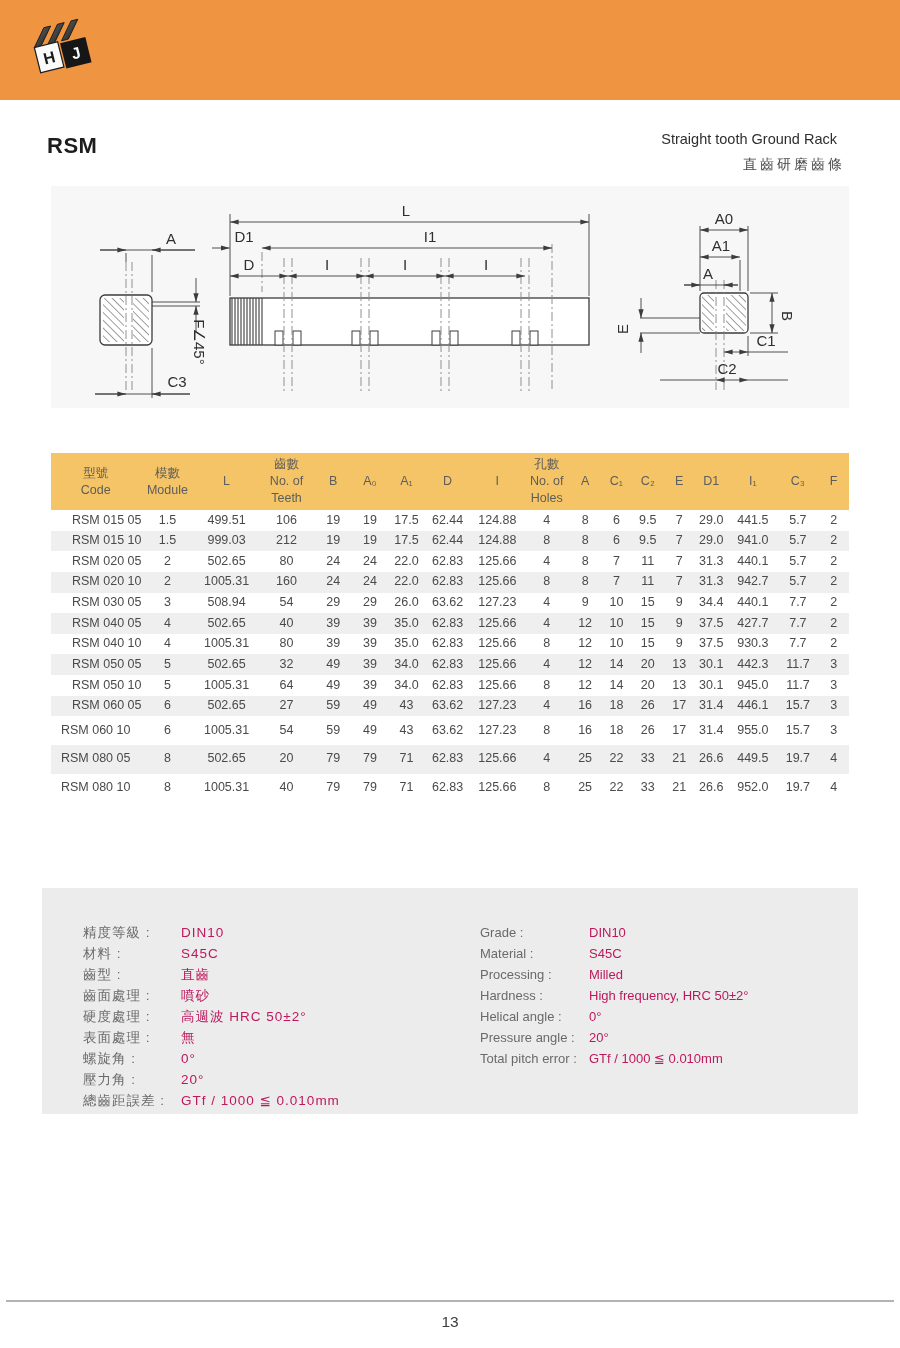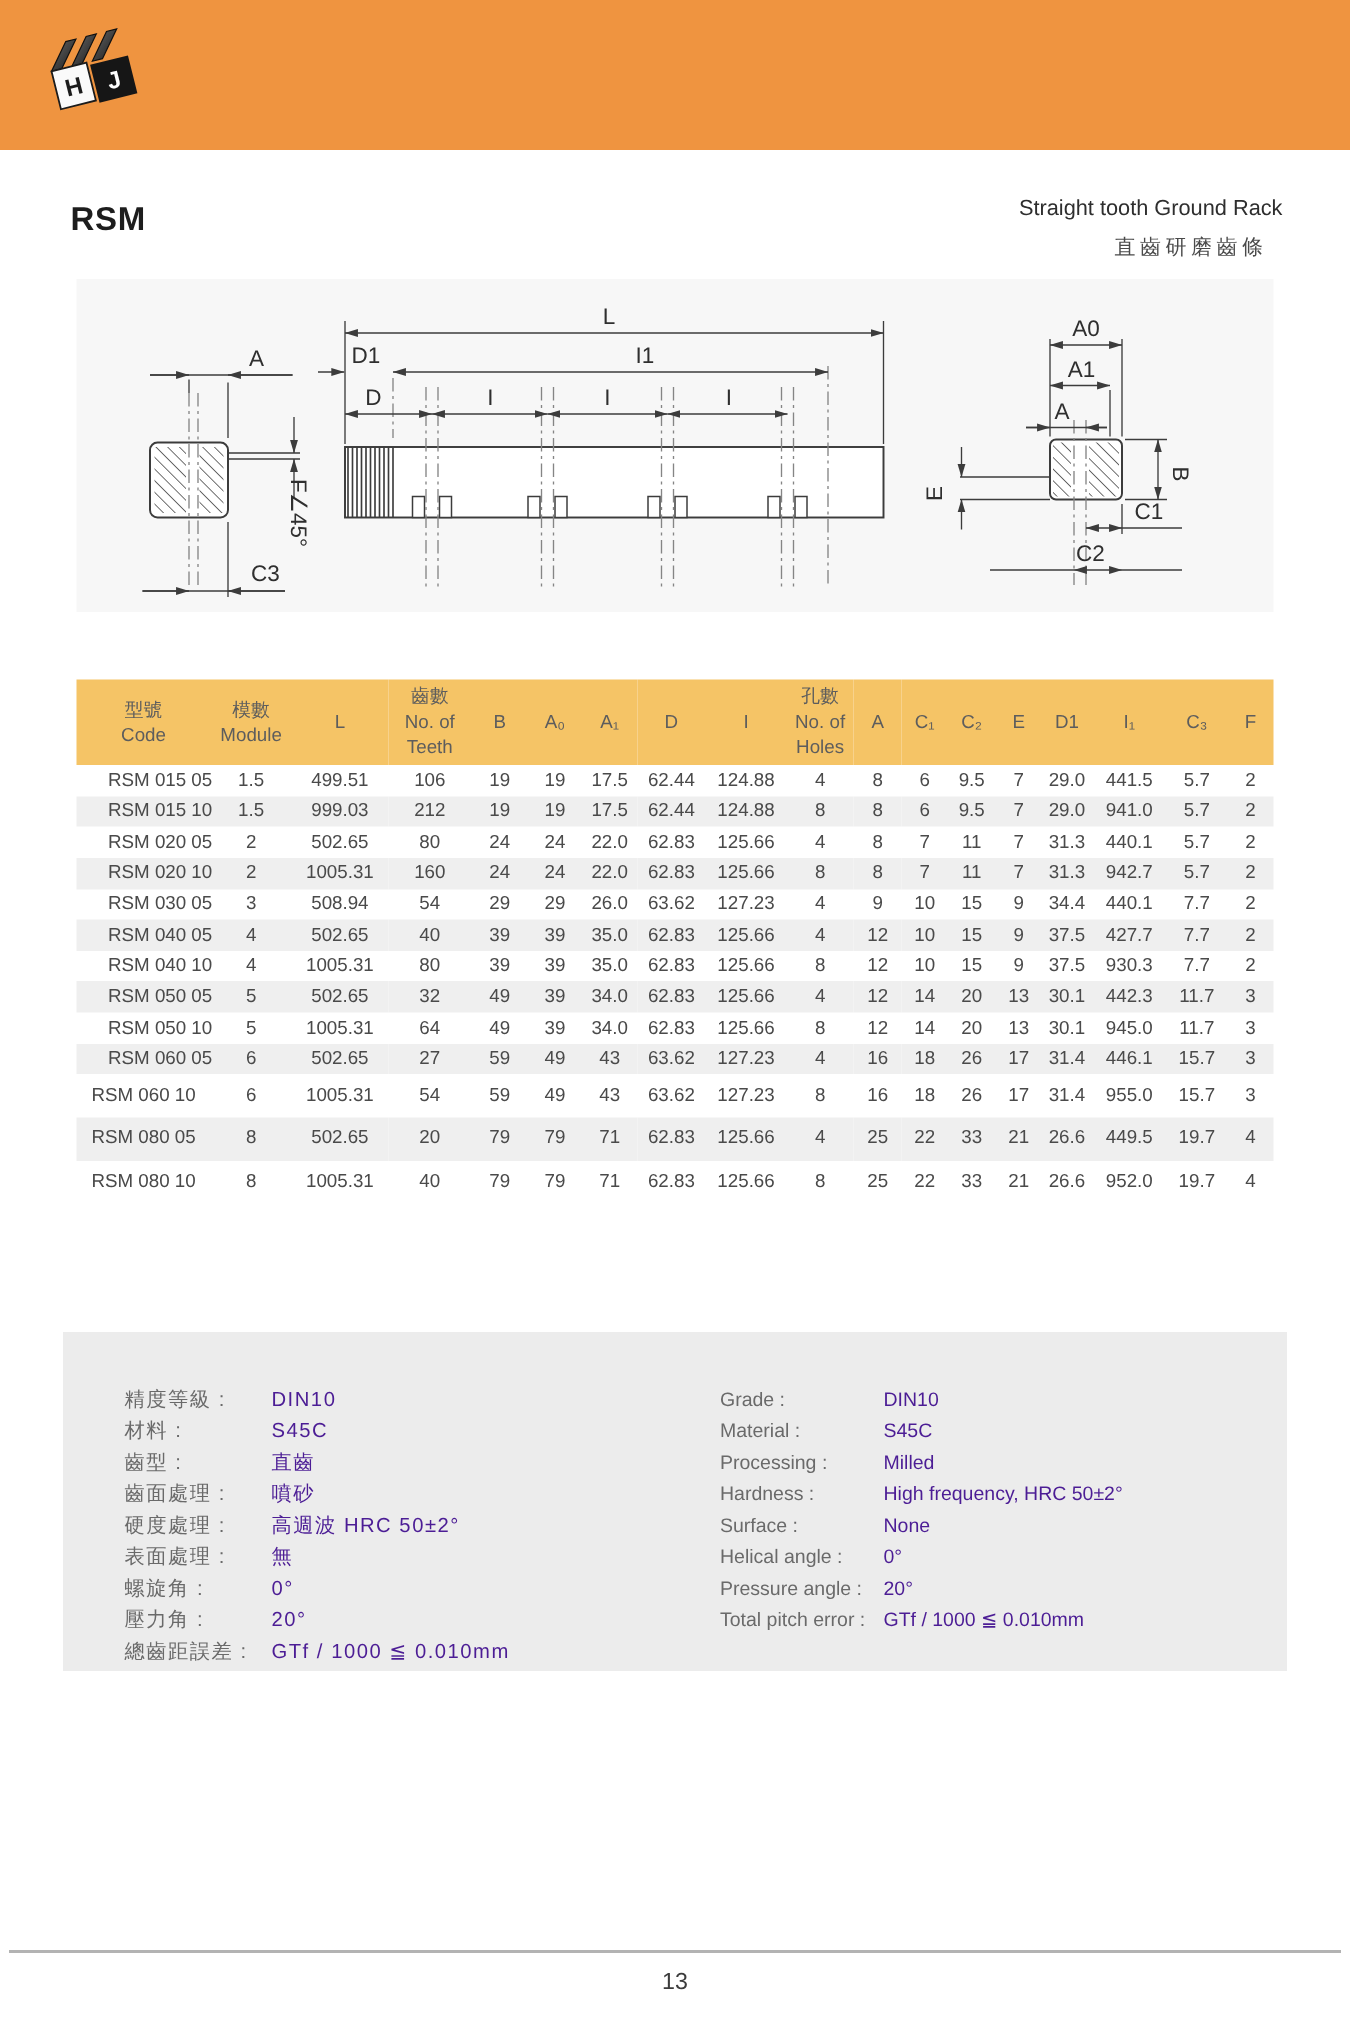--- a/index.html
+++ b/index.html
@@ -3,21 +3,21 @@
 <meta charset="utf-8">
 <style>
   html,body{margin:0;padding:0;background:#ffffff;}
   body{font-family:"Liberation Sans","DejaVu Sans",sans-serif;}
   .page{position:relative;width:900px;height:1348px;background:#fff;overflow:hidden;}
 
   .band{position:absolute;left:0;top:0;width:900px;height:100px;background:#EF9440;}
   .logo{position:absolute;left:26px;top:11px;width:72px;height:78px;}
 
   .title{position:absolute;left:47px;top:133px;font-size:22px;font-weight:bold;color:#1d1d1d;letter-spacing:.5px;}
-  .sub-en{position:absolute;right:45px;top:131px;font-size:14.5px;color:#2e2e2e;}
+  .sub-en{position:absolute;right:63px;top:131px;font-size:14.5px;color:#2e2e2e;}
   .sub-zh{position:absolute;right:55px;top:156px;font-size:14px;color:#4a4a4a;letter-spacing:3px;}
 
   .drawing{position:absolute;left:51px;top:186px;width:798px;height:222px;background:#F7F7F7;}
   .dwg .ol{fill:#fff;stroke:#3c3c3c;stroke-width:1.3;}
   .dwg .ft{fill:#fff;stroke:#3c3c3c;stroke-width:1;}
   .dwg .ln{stroke:#3c3c3c;stroke-width:0.9;fill:none;}
   .dwg .th{stroke:#3c3c3c;stroke-width:1.1;fill:none;}
   .dwg .cl{stroke:#858585;stroke-width:0.9;stroke-dasharray:9 3 2 3;fill:none;}
   .dwg .dim{stroke:#3c3c3c;stroke-width:0.9;fill:none;}
   .dwg text.dl{font-size:15px;fill:#2f2f2f;text-anchor:middle;}
@@ -30,21 +30,21 @@
   .spec-table td.code-cell{text-align:center;padding-left:21px;white-space:pre;}
 
   .specs{position:absolute;left:42px;top:888px;width:816px;height:226px;background:#ECECEC;}
   .spec-col{position:absolute;top:34px;}
   .spec-col.zh{left:41px;}
   .spec-col.en{left:438px;}
   .spec-row{height:21px;line-height:21px;font-size:13px;display:flex;}
   .spec-col.zh .spec-row{font-size:13.5px;letter-spacing:1px;}
   .spec-label{flex:0 0 auto;width:109px;color:#6a6a6a;}
   .spec-col.zh .spec-label{width:98px;}
-  .spec-value{color:#4c1d95;}
+  .spec-value{color:#be185d;}
 
   .footer-line{position:absolute;left:6px;top:1300px;width:888px;height:2px;background:#b3b3b3;}
   .page-number{position:absolute;left:0;top:1313px;width:900px;text-align:center;font-size:15.5px;color:#3c3c3c;}
 </style>
 </head>
 <body>
 
 <div class="page">
 
   <div class="band">
@@ -553,24 +553,20 @@
         </div>
         <div class="spec-row">
           <span class="spec-label">Processing :</span>
           <span class="spec-value">Milled</span>
         </div>
         <div class="spec-row">
           <span class="spec-label">Hardness :</span>
           <span class="spec-value">High frequency, HRC 50±2°</span>
         </div>
         <div class="spec-row">
-          <span class="spec-label">Surface :</span>
-          <span class="spec-value">None</span>
-        </div>
-        <div class="spec-row">
           <span class="spec-label">Helical angle :</span>
           <span class="spec-value">0°</span>
         </div>
         <div class="spec-row">
           <span class="spec-label">Pressure angle :</span>
           <span class="spec-value">20°</span>
         </div>
         <div class="spec-row">
           <span class="spec-label">Total pitch error :</span>
           <span class="spec-value">GTf / 1000 ≦ 0.010mm</span>

